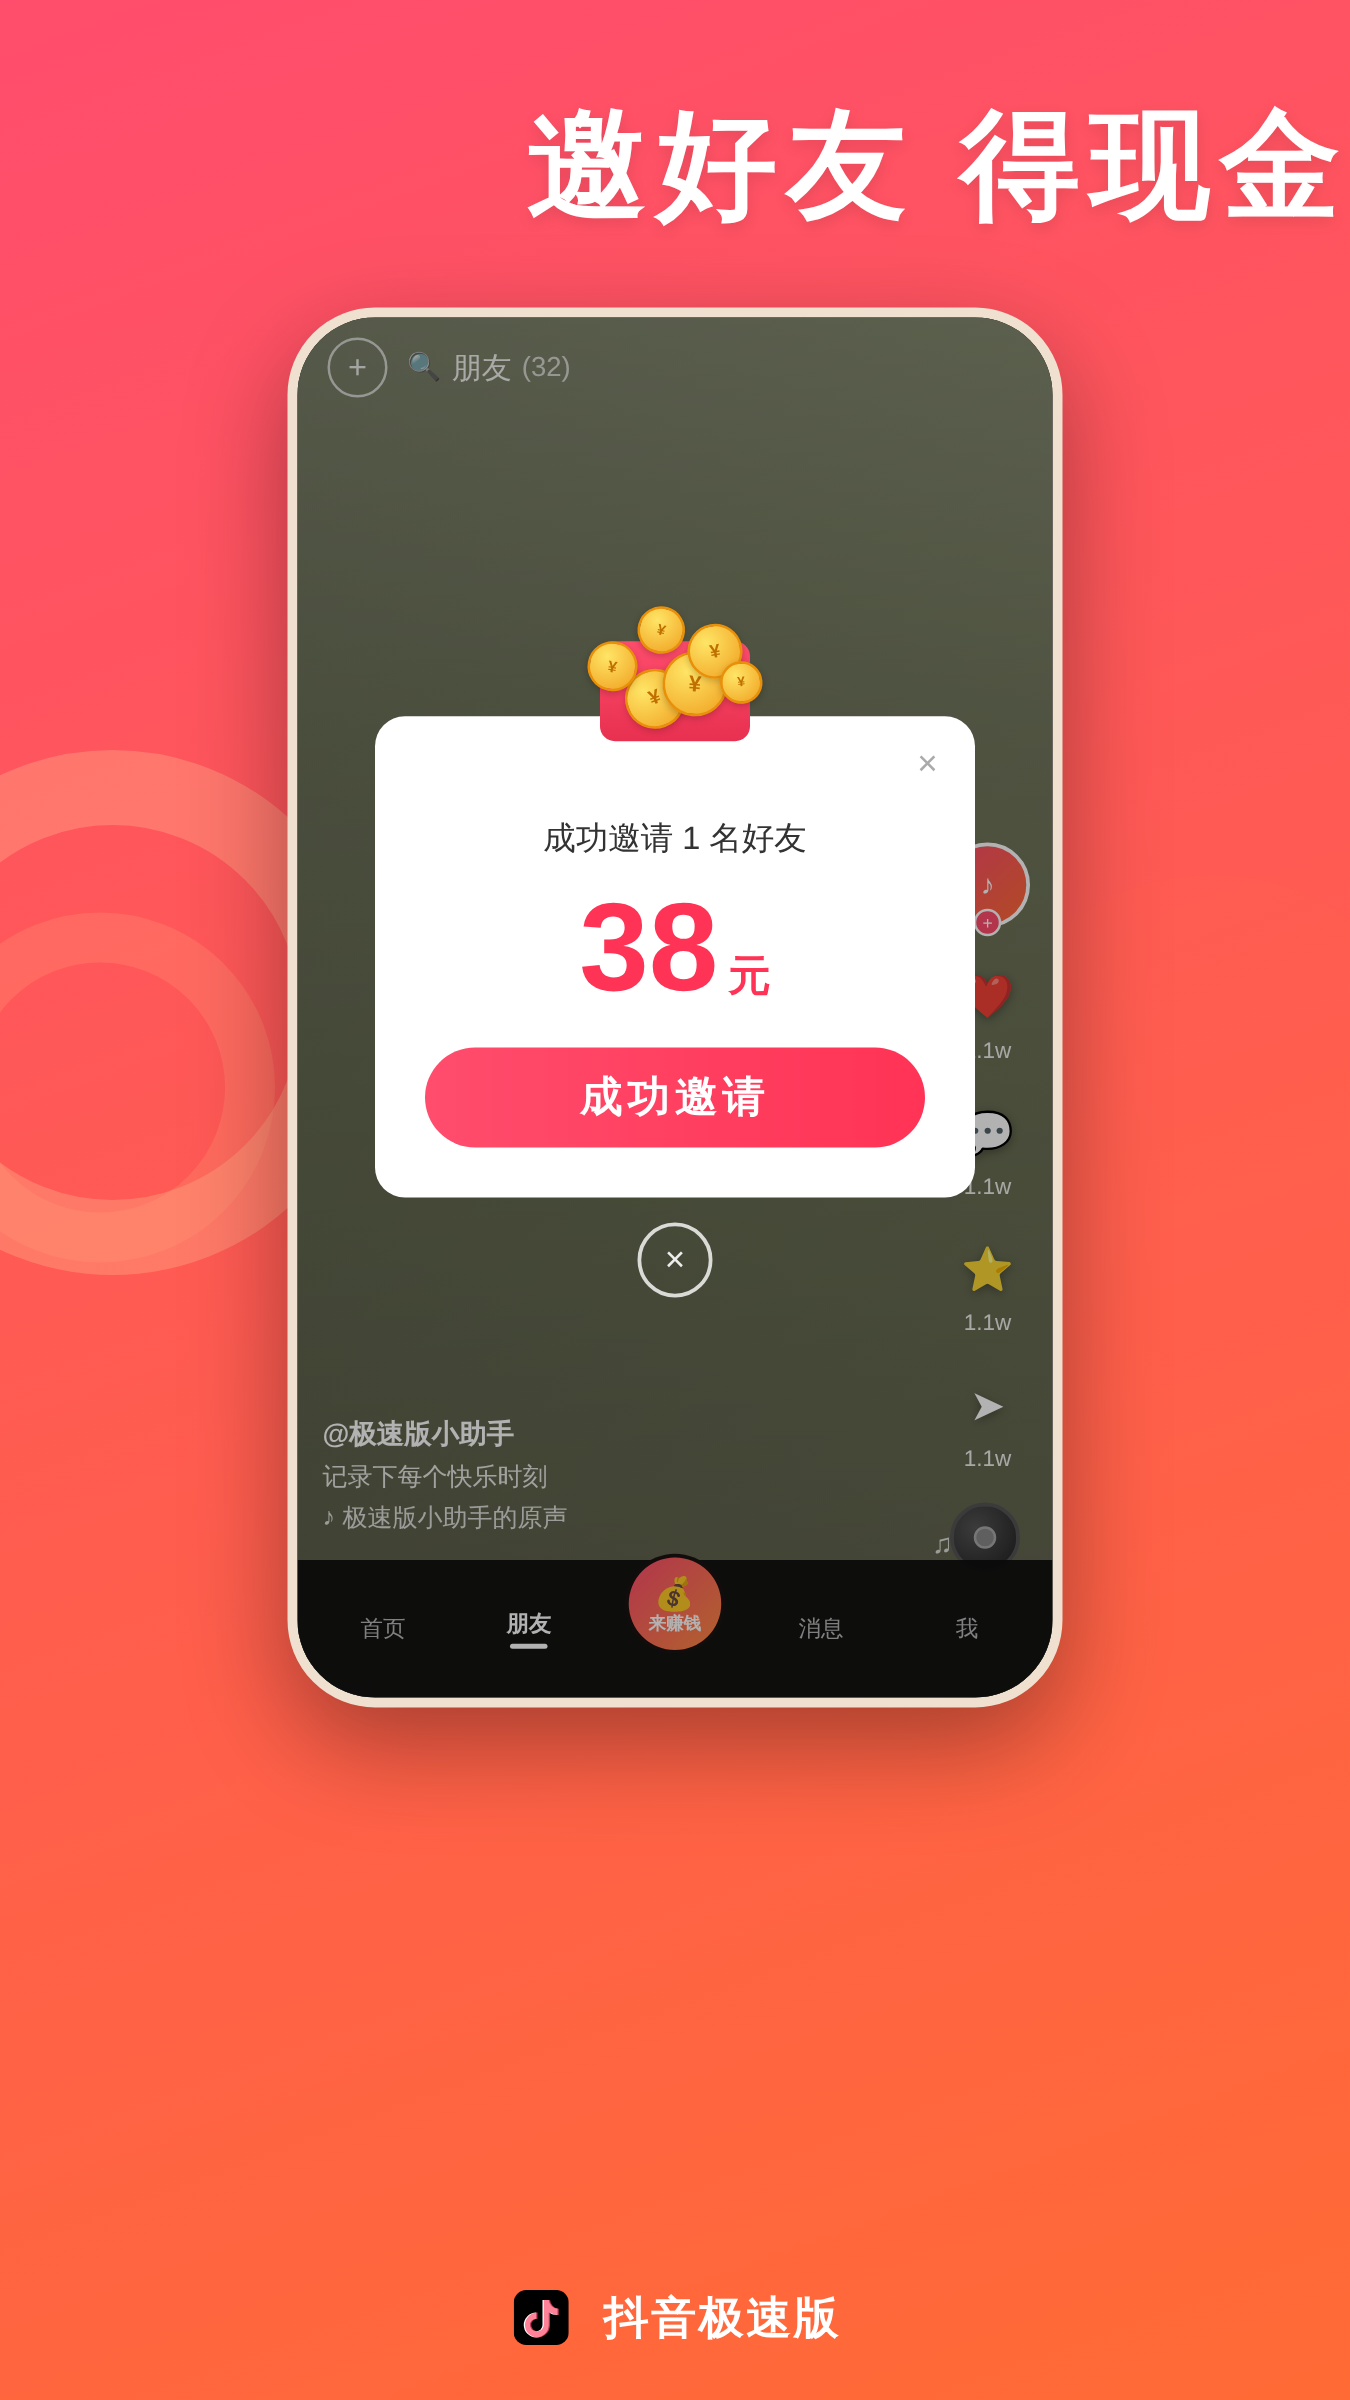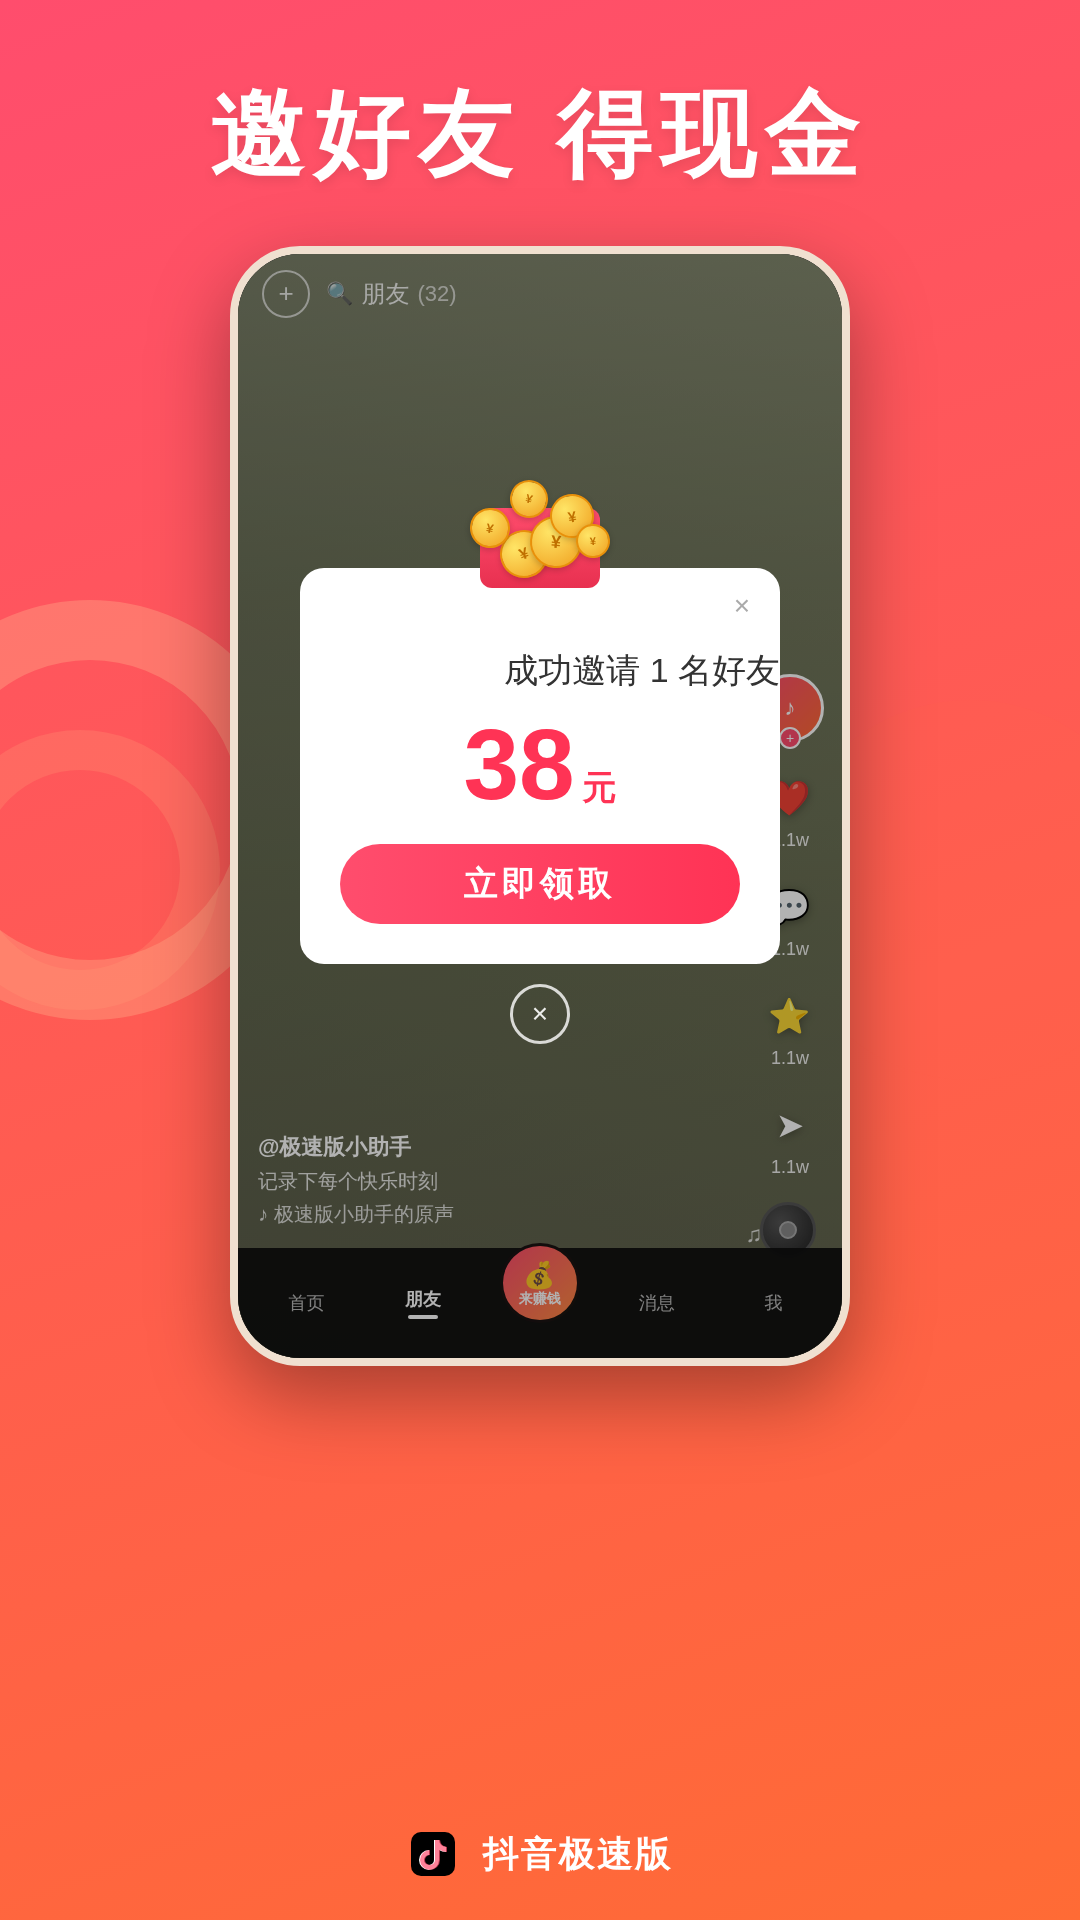--- a/index.html
+++ b/index.html
@@ -52,20 +52,21 @@
       text-align: center;
       padding-top: 80px;
     }
     .header-title {
       font-size: 96px;
       font-weight: 900;
       color: #fff;
       letter-spacing: 8px;
       line-height: 1.1;
       text-shadow: 0 4px 12px rgba(0,0,0,0.1);
+      text-align: right;
     }
     .header-subtitle {
       font-size: 48px;
       font-weight: 500;
       color: rgba(255,255,255,0.92);
       margin-top: 20px;
       letter-spacing: 4px;
     }
 
     
@@ -398,23 +399,23 @@
       width: 36px;
       height: 36px;
       display: flex;
       align-items: center;
       justify-content: center;
       color: #aaa;
       font-size: 28px;
       cursor: pointer;
     }
     .modal-invite-text {
-      text-align: right;
+      text-align: center;
       padding-top: 80px;
-      font-size: 34px;
+      font-size: 26px;
       color: #333;
       font-weight: 500;
     }
     .modal-amount {
       text-align: center;
       margin-top: 20px;
       display: flex;
       align-items: baseline;
       justify-content: center;
       gap: 8px;
@@ -606,21 +607,21 @@
           <div class="modal-close">×</div>
 
           <div class="modal-invite-text">成功邀请 1 名好友</div>
 
           <div class="modal-amount">
             <span class="modal-amount-num">38</span>
             <span class="modal-amount-unit">元</span>
           </div>
 
           <div class="modal-claim-btn">
-            <span class="modal-claim-label">立即领取</span>
+            <span class="modal-claim-label">成功邀请</span>
           </div>
 
           <div class="modal-dismiss-circle">×</div>
         </div>
       </div>
 
     </div>
   </div>
 </div>
 

